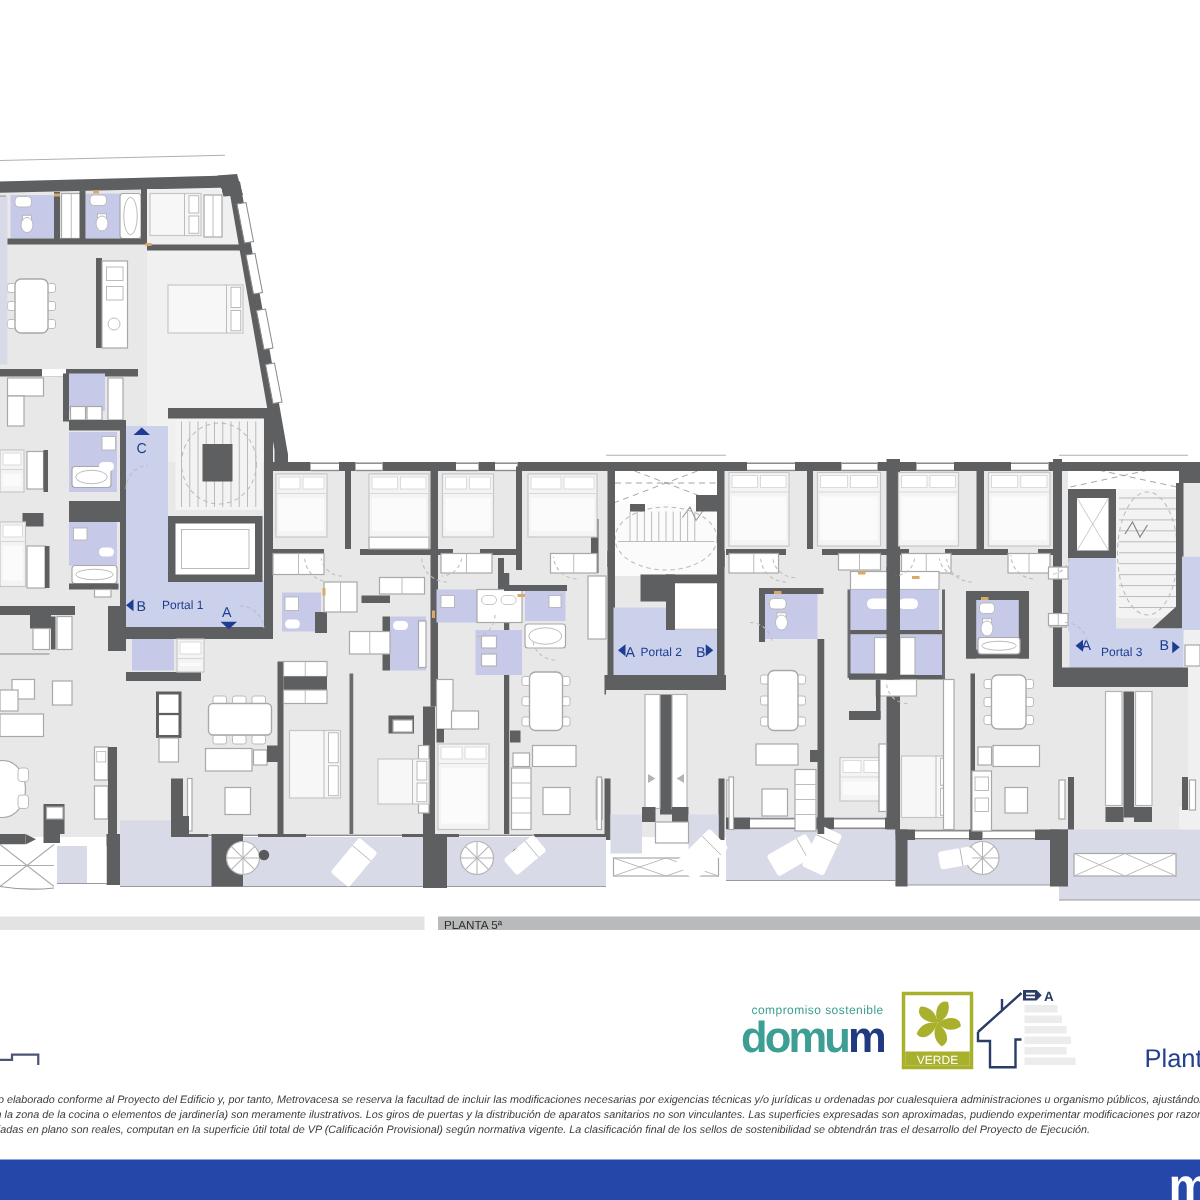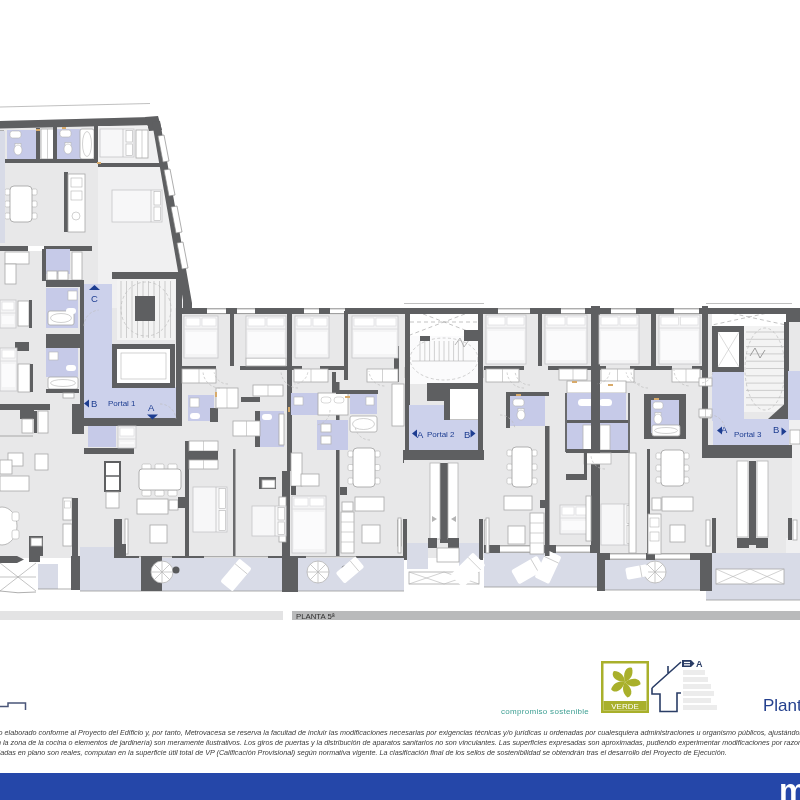--- a/index.html
+++ b/index.html
@@ -1068,22 +1068,23 @@
 <div style="position:absolute;left:0;top:611px;width:283px;height:8.5px;background:#e3e3e4"></div>
 
 <div style="position:absolute;left:292px;top:611px;width:508px;height:9px;background:#b9babb"></div>
 
 <div style="position:absolute;left:296px;top:611.5px;font-size:7.8px;color:#2e2e2e;font-family:'Liberation Sans',sans-serif">PLANTA 5ª</div>
 
 <svg style="position:absolute;left:0;top:698px" width="30" height="16">
       <path d="M0 8.5 L8 8.5 L8 5 L25.5 5 L25.5 12" fill="none" stroke="#4a5578" stroke-width="1.5"></path>
     </svg>
 
-
-<div style="position:absolute;left:501px;top:707px;font-size:8px;letter-spacing:0.3px;color:#3d9f93;font-family:'Liberation Sans',sans-serif">compromiso sostenible</div>
+<div style="position:absolute;left:494px;top:678px;font-family:'Liberation Sans',sans-serif;font-weight:bold;font-size:29px;line-height:29px;letter-spacing:-1.9px;color:#3d9f93">domu<span style="color:#20397f">m</span></div>
+
+<div style="position:absolute;left:501px;top:669px;font-size:8px;letter-spacing:0.3px;color:#3d9f93;font-family:'Liberation Sans',sans-serif">compromiso sostenible</div>
 
 <svg style="position:absolute;left:601px;top:661px" width="48" height="52">
 <rect x="1.25" y="1.25" width="45.5" height="49.5" fill="#fff" stroke="#a9b02b" stroke-width="2.5"></rect>
 <rect x="2.5" y="40" width="43" height="9.5" fill="#a9b02b"></rect>
 <text x="24" y="48" font-size="8" fill="#fff" text-anchor="middle" font-family="Liberation Sans,sans-serif">VERDE</text>
 <g fill="#a9b02b" transform="translate(24,21)">
 <g id="pp">
           <path d="M0 0 C-3 -10 2 -16 7 -14 C9 -7 5 -2 0 0z"></path>
         </g>
 <use href="#pp" transform="rotate(72)"></use>

